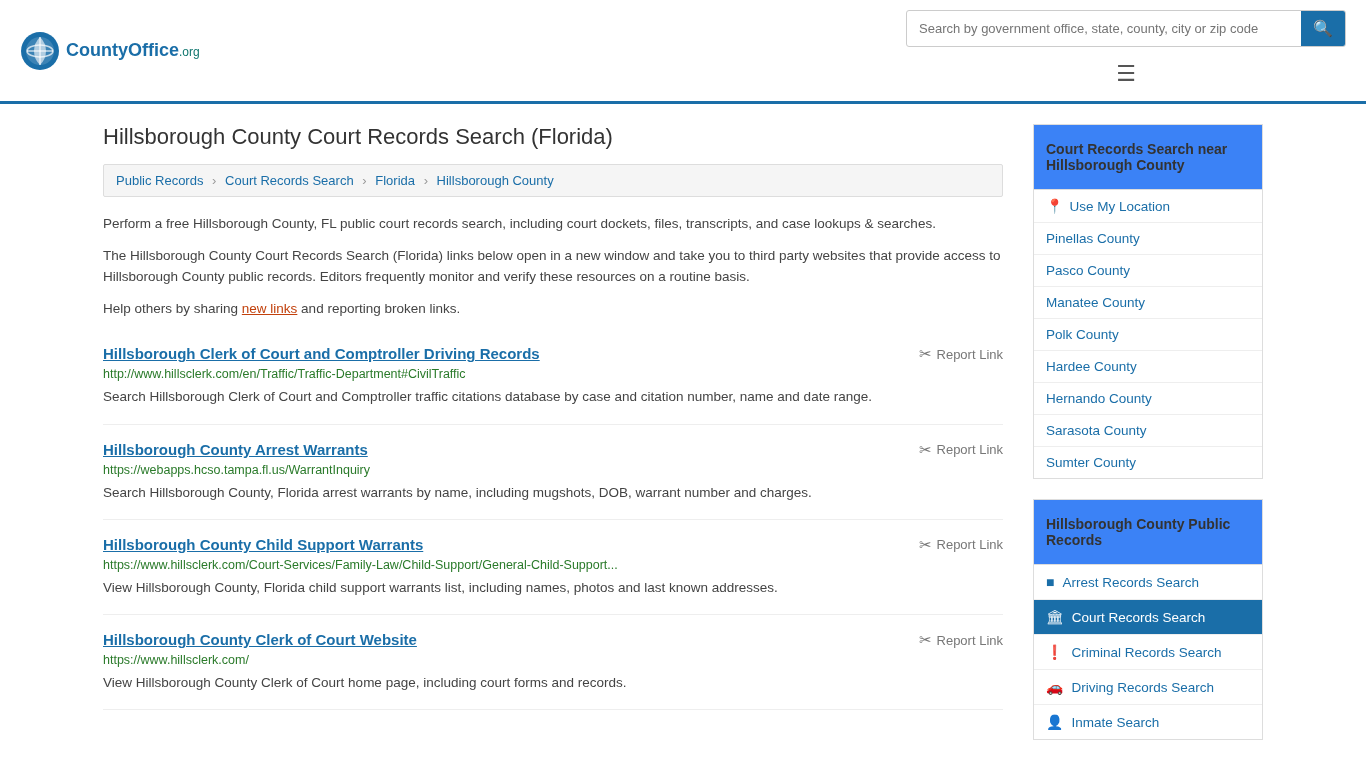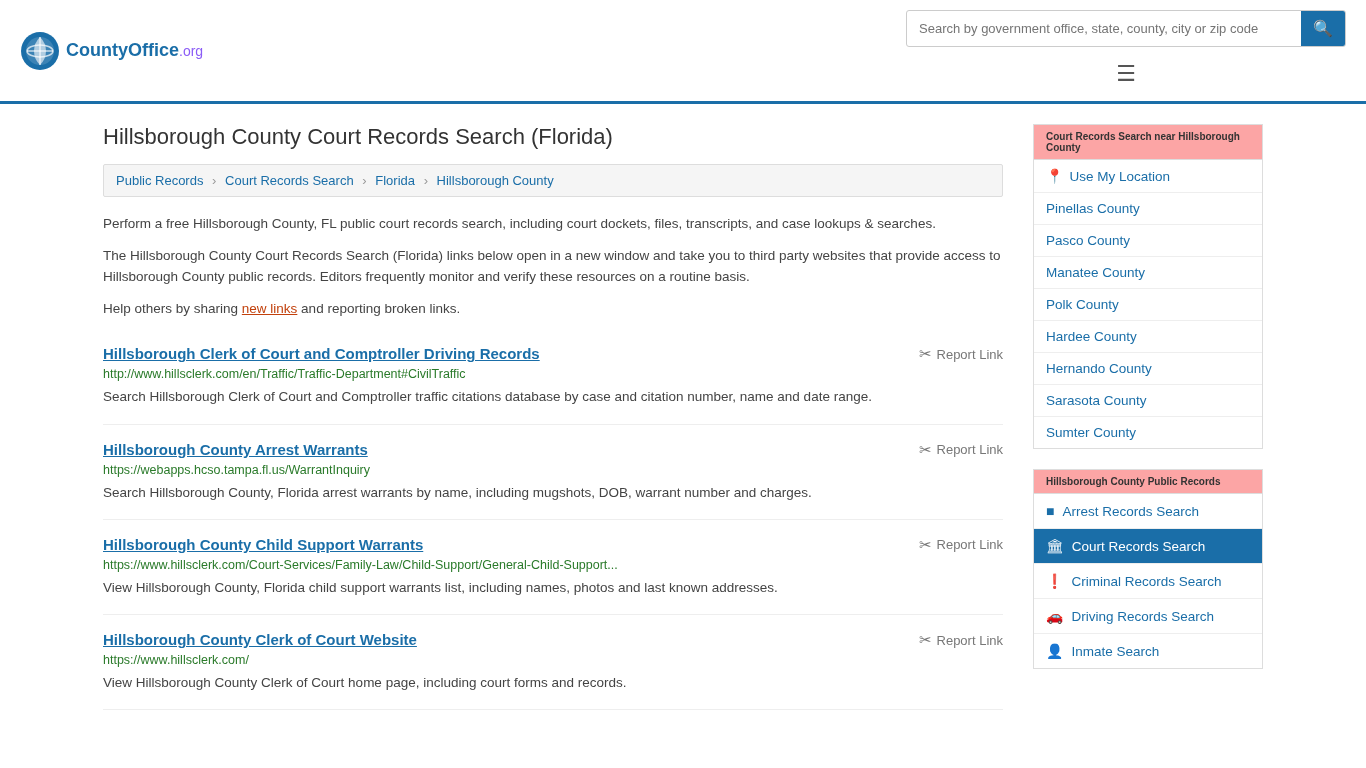--- a/index.html
+++ b/index.html
@@ -150,25 +150,25 @@
 
     
     .sidebar {
       width: 230px;
       flex-shrink: 0;
     }
     .sidebar-section {
       margin-bottom: 20px;
     }
     .sidebar-title {
-      background: #fca5a5;
-      font-size: 10px;
+      background: #3b82f6;
+      font-size: 14px;
       font-weight: bold;
       color: #333;
-      padding: 6px 12px;
+      padding: 16px 12px;
       border: 1px solid #ddd;
       margin-bottom: 0;
     }
     .sidebar-list {
       border: 1px solid #ddd;
       border-top: none;
       list-style: none;
     }
     .sidebar-list li {
       border-bottom: 1px solid #eee;
@@ -229,21 +229,21 @@
   <div class="logo-area">
     <svg class="logo-icon" viewBox="0 0 40 40">
       <circle cx="20" cy="20" r="19" fill="#1a6ea8"></circle>
       <circle cx="20" cy="20" r="14" fill="white" opacity="0.15"></circle>
       <path d="M20 6 Q26 12 26 20 Q26 28 20 34 Q14 28 14 20 Q14 12 20 6Z" fill="white" opacity="0.6"></path>
       <ellipse cx="20" cy="20" rx="13" ry="6" fill="none" stroke="white" stroke-width="1.5" opacity="0.7"></ellipse>
       <line x1="7" y1="20" x2="33" y2="20" stroke="white" stroke-width="1.5" opacity="0.7"></line>
       <line x1="20" y1="6" x2="20" y2="34" stroke="white" stroke-width="1.5" opacity="0.7"></line>
     </svg>
     <div>
-      <span style="font-size:18px;font-weight:bold;color:#1a6ea8;margin-top:24px;">CountyOffice</span><span style="font-size:14px;color:#8b5cf6;">.org</span>
+      <span style="font-size:18px;font-weight:bold;color:#1a6ea8;margin-top:24px;">CountyOffice</span><span style="font-size:12px;color:#0f766e;">.org</span>
     </div>
   </div>
   <div class="header-right">
     <div class="search-bar">
       <input type="text" placeholder="Search by government office, state, county, city or zip code" style="">
       <button>🔍</button>
     </div>
     <button class="hamburger-btn">☰</button>
   </div>
 </header>

